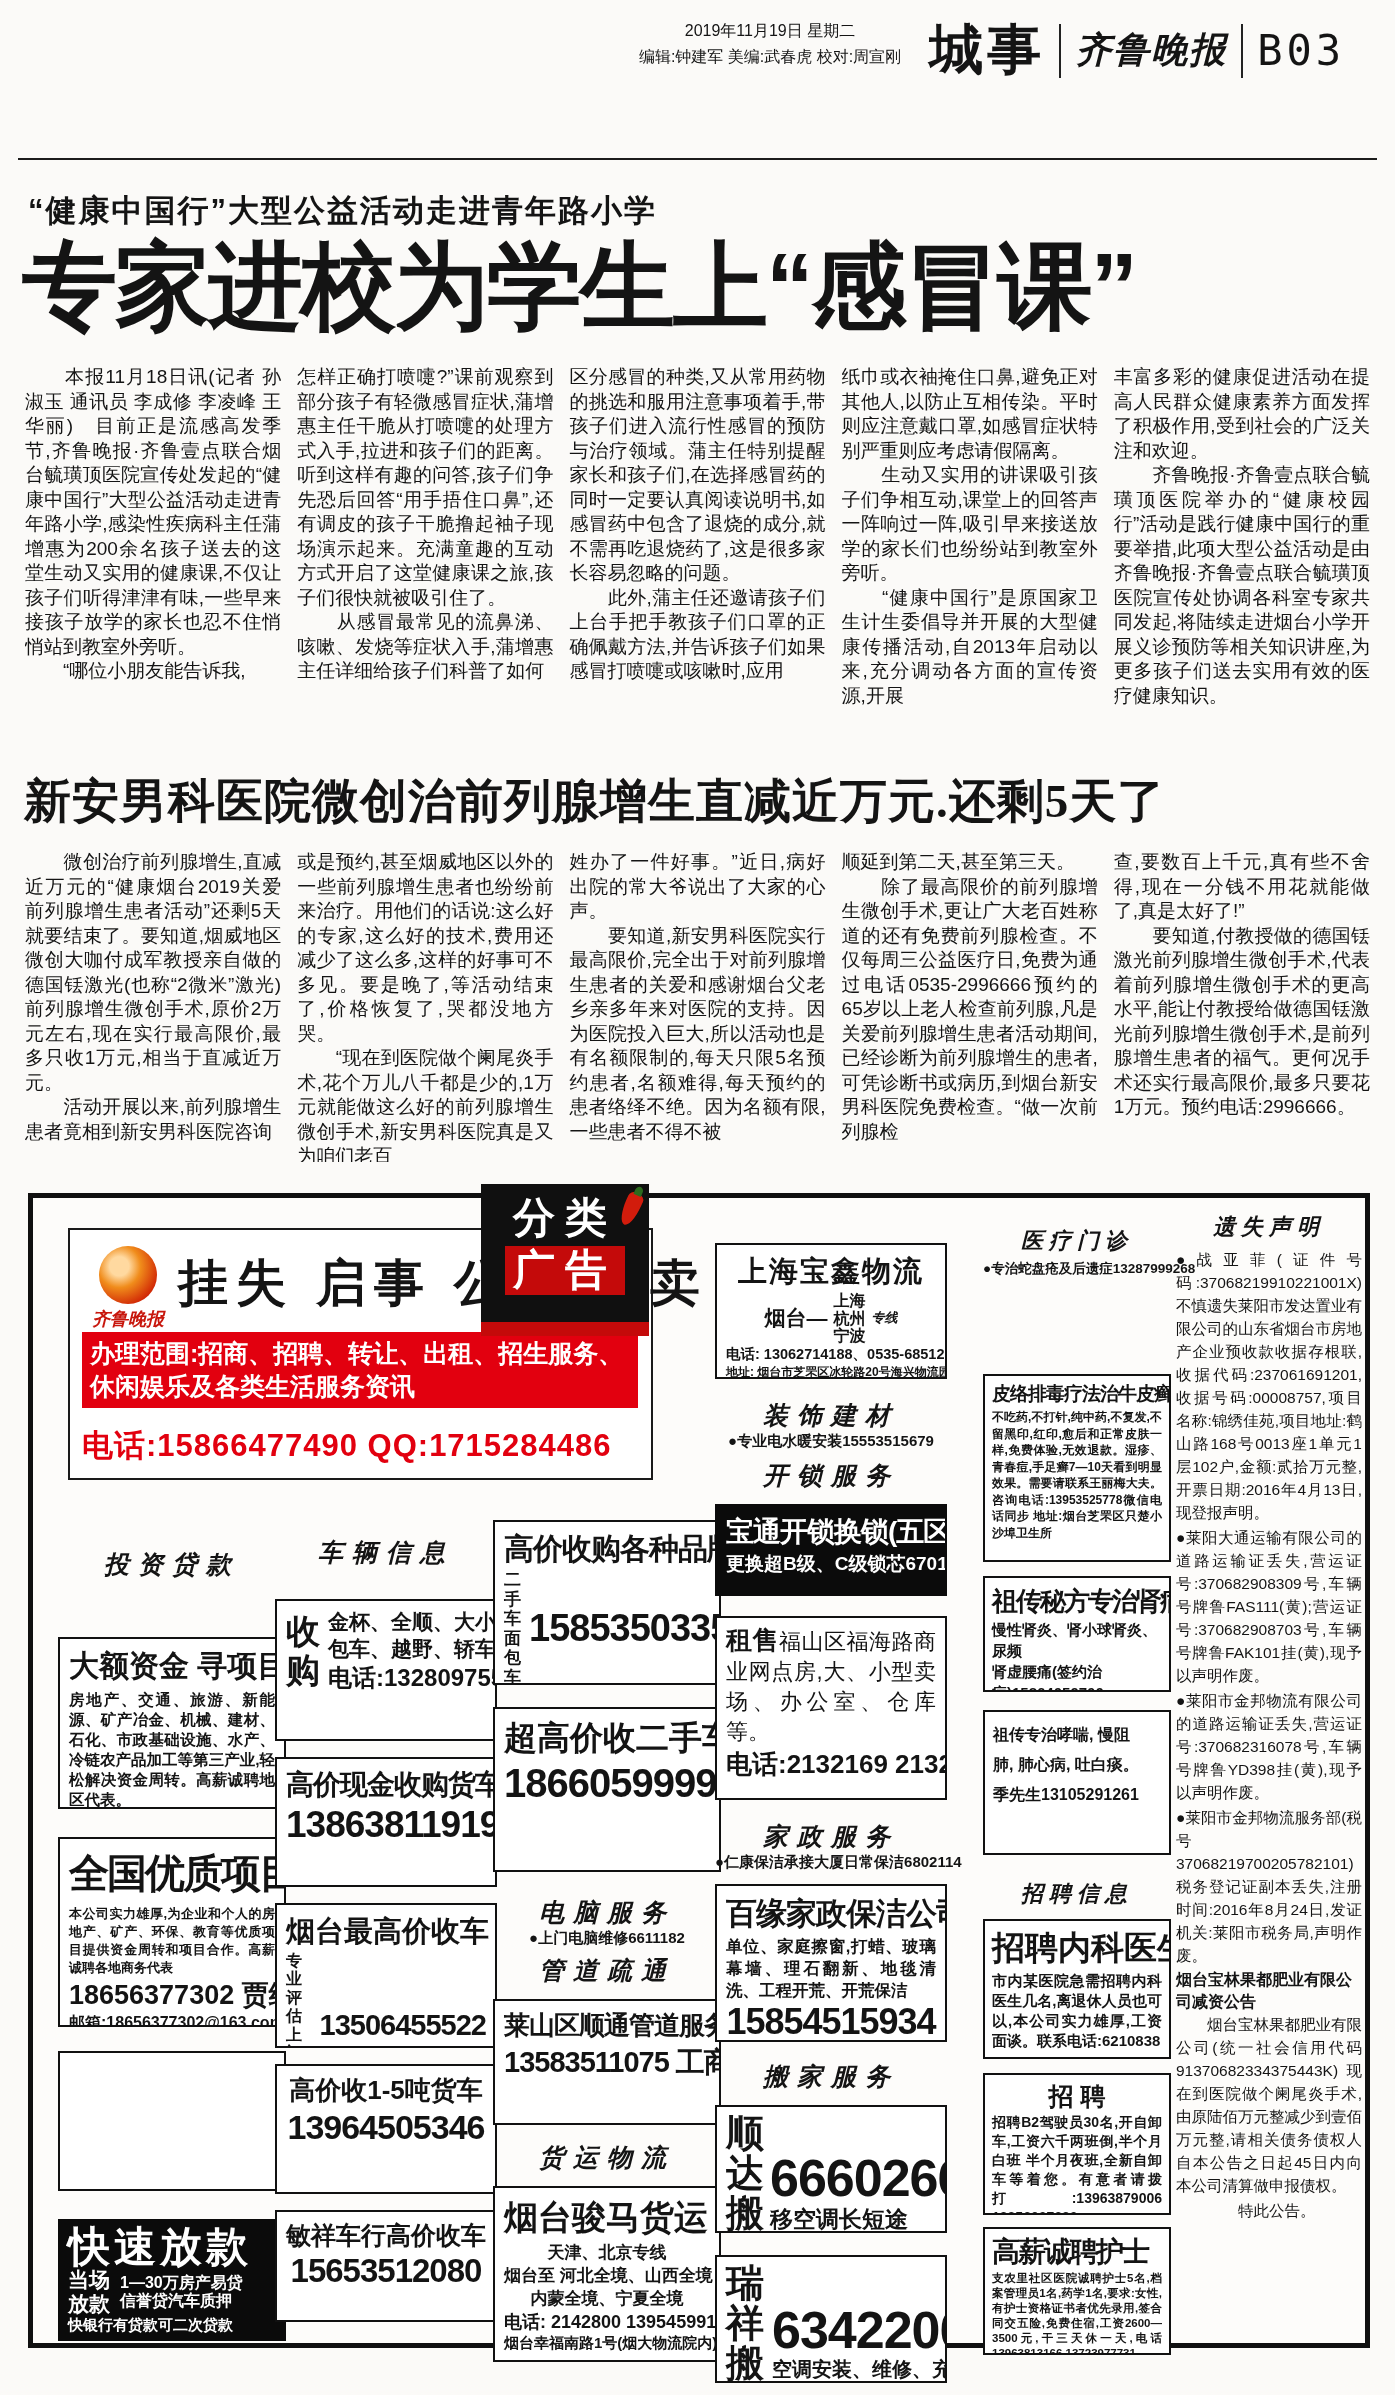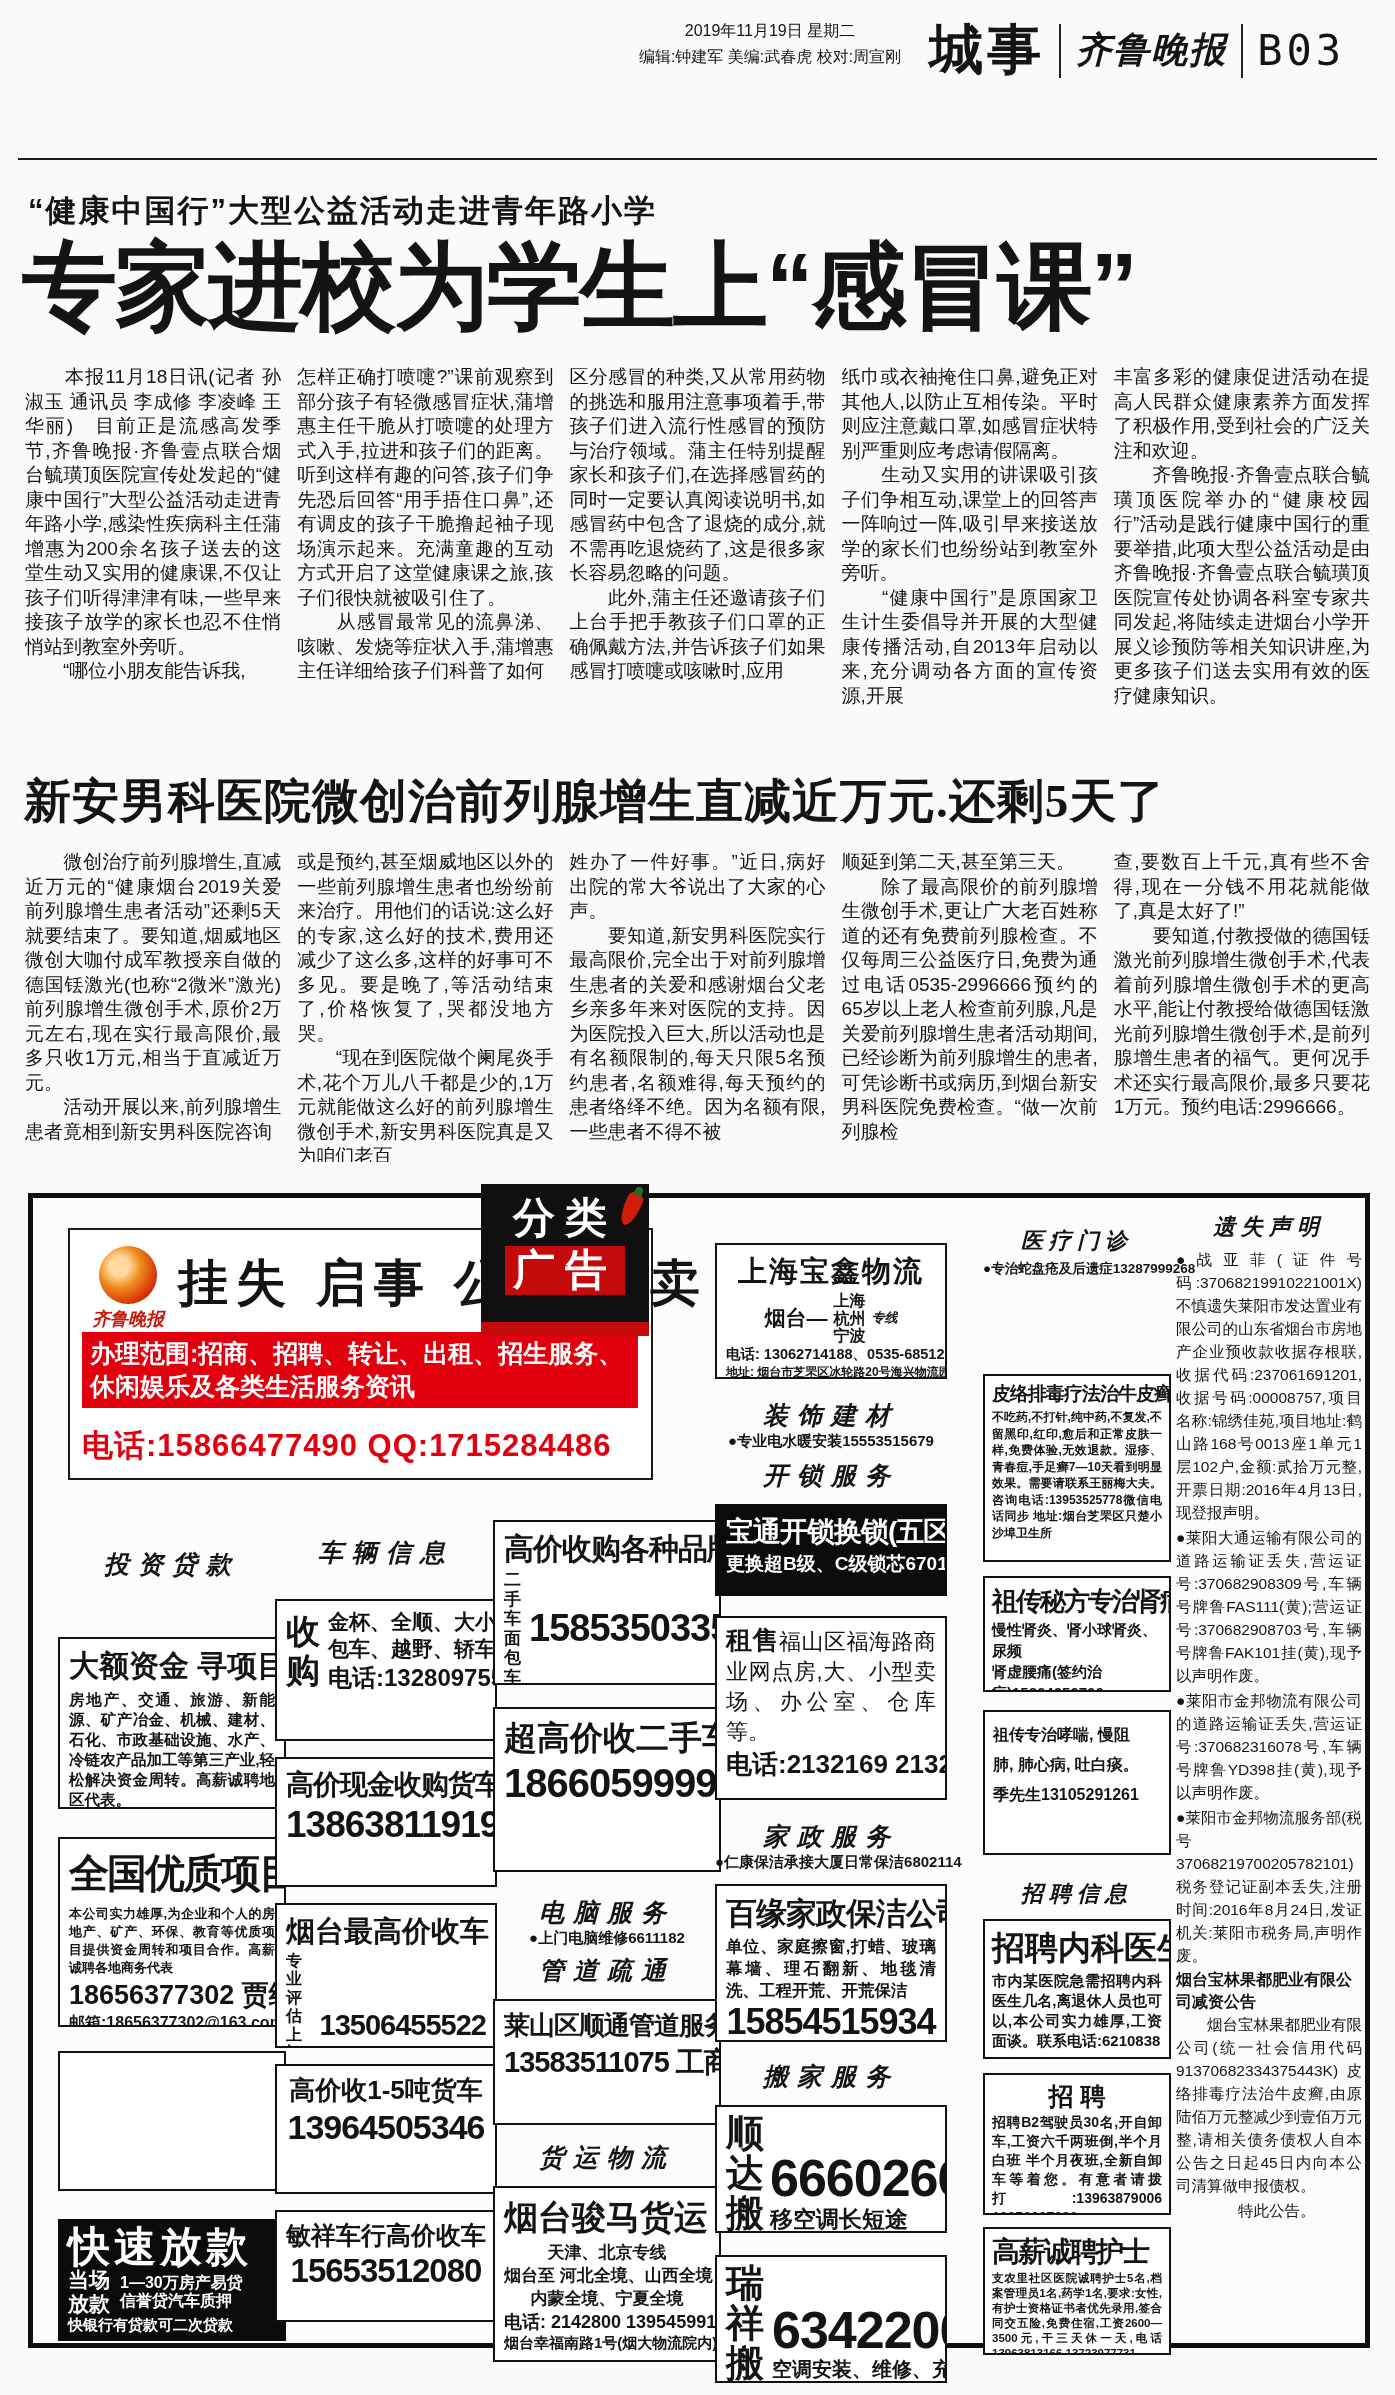--- a/index.html
+++ b/index.html
@@ -307,17 +307,17 @@
 
   <div class="stackcol" style="left:1143px;top:14px;width:186px;">
     <div class="sechdr" style="font-size:22px;letter-spacing:6px;">遗失声明</div>
     <div style="margin-top:6px;">
       <div class="lost-item">●战亚菲(证件号码:37068219910221001X)不慎遗失莱阳市发达置业有限公司的山东省烟台市房地产企业预收款收据存根联,收据代码:237061691201,收据号码:00008757,项目名称:锦绣佳苑,项目地址:鹤山路168号0013座1单元1层102户,金额:贰拾万元整,开票日期:2016年4月13日,现登报声明。</div>
       <div class="lost-item">●莱阳大通运输有限公司的道路运输证丢失,营运证号:370682908309号,车辆号牌鲁FAS111(黄);营运证号:370682908703号,车辆号牌鲁FAK101挂(黄),现予以声明作废。</div>
       <div class="lost-item">●莱阳市金邦物流有限公司的道路运输证丢失,营运证号:370682316078号,车辆号牌鲁YD398挂(黄),现予以声明作废。</div>
       <div class="lost-item">●莱阳市金邦物流服务部(税号37068219700205782101)税务登记证副本丢失,注册时间:2016年8月24日,发证机关:莱阳市税务局,声明作废。</div>
     </div>
     <div style="font-size:16px;font-weight:900;line-height:22px;margin-top:2px;">烟台宝林果都肥业有限公司减资公告</div>
-    <div class="lost-item">　　烟台宝林果都肥业有限公司(统一社会信用代码91370682334375443K)皮络排毒疗法治牛皮癣,由原陆佰万元整减少到壹佰万元整,请相关债务债权人自本公告之日起45日内向本公司清算做申报债权。</div>
+    <div class="lost-item">　　烟台宝林果都肥业有限公司(统一社会信用代码91370682334375443K)现在到医院做个阑尾炎手术,由原陆佰万元整减少到壹佰万元整,请相关债务债权人自本公告之日起45日内向本公司清算做申报债权。</div>
     <div style="font-size:15.5px;line-height:23px;text-indent:4em;">特此公告。</div>
   </div>
 
 </div>
 
 </body></html>

